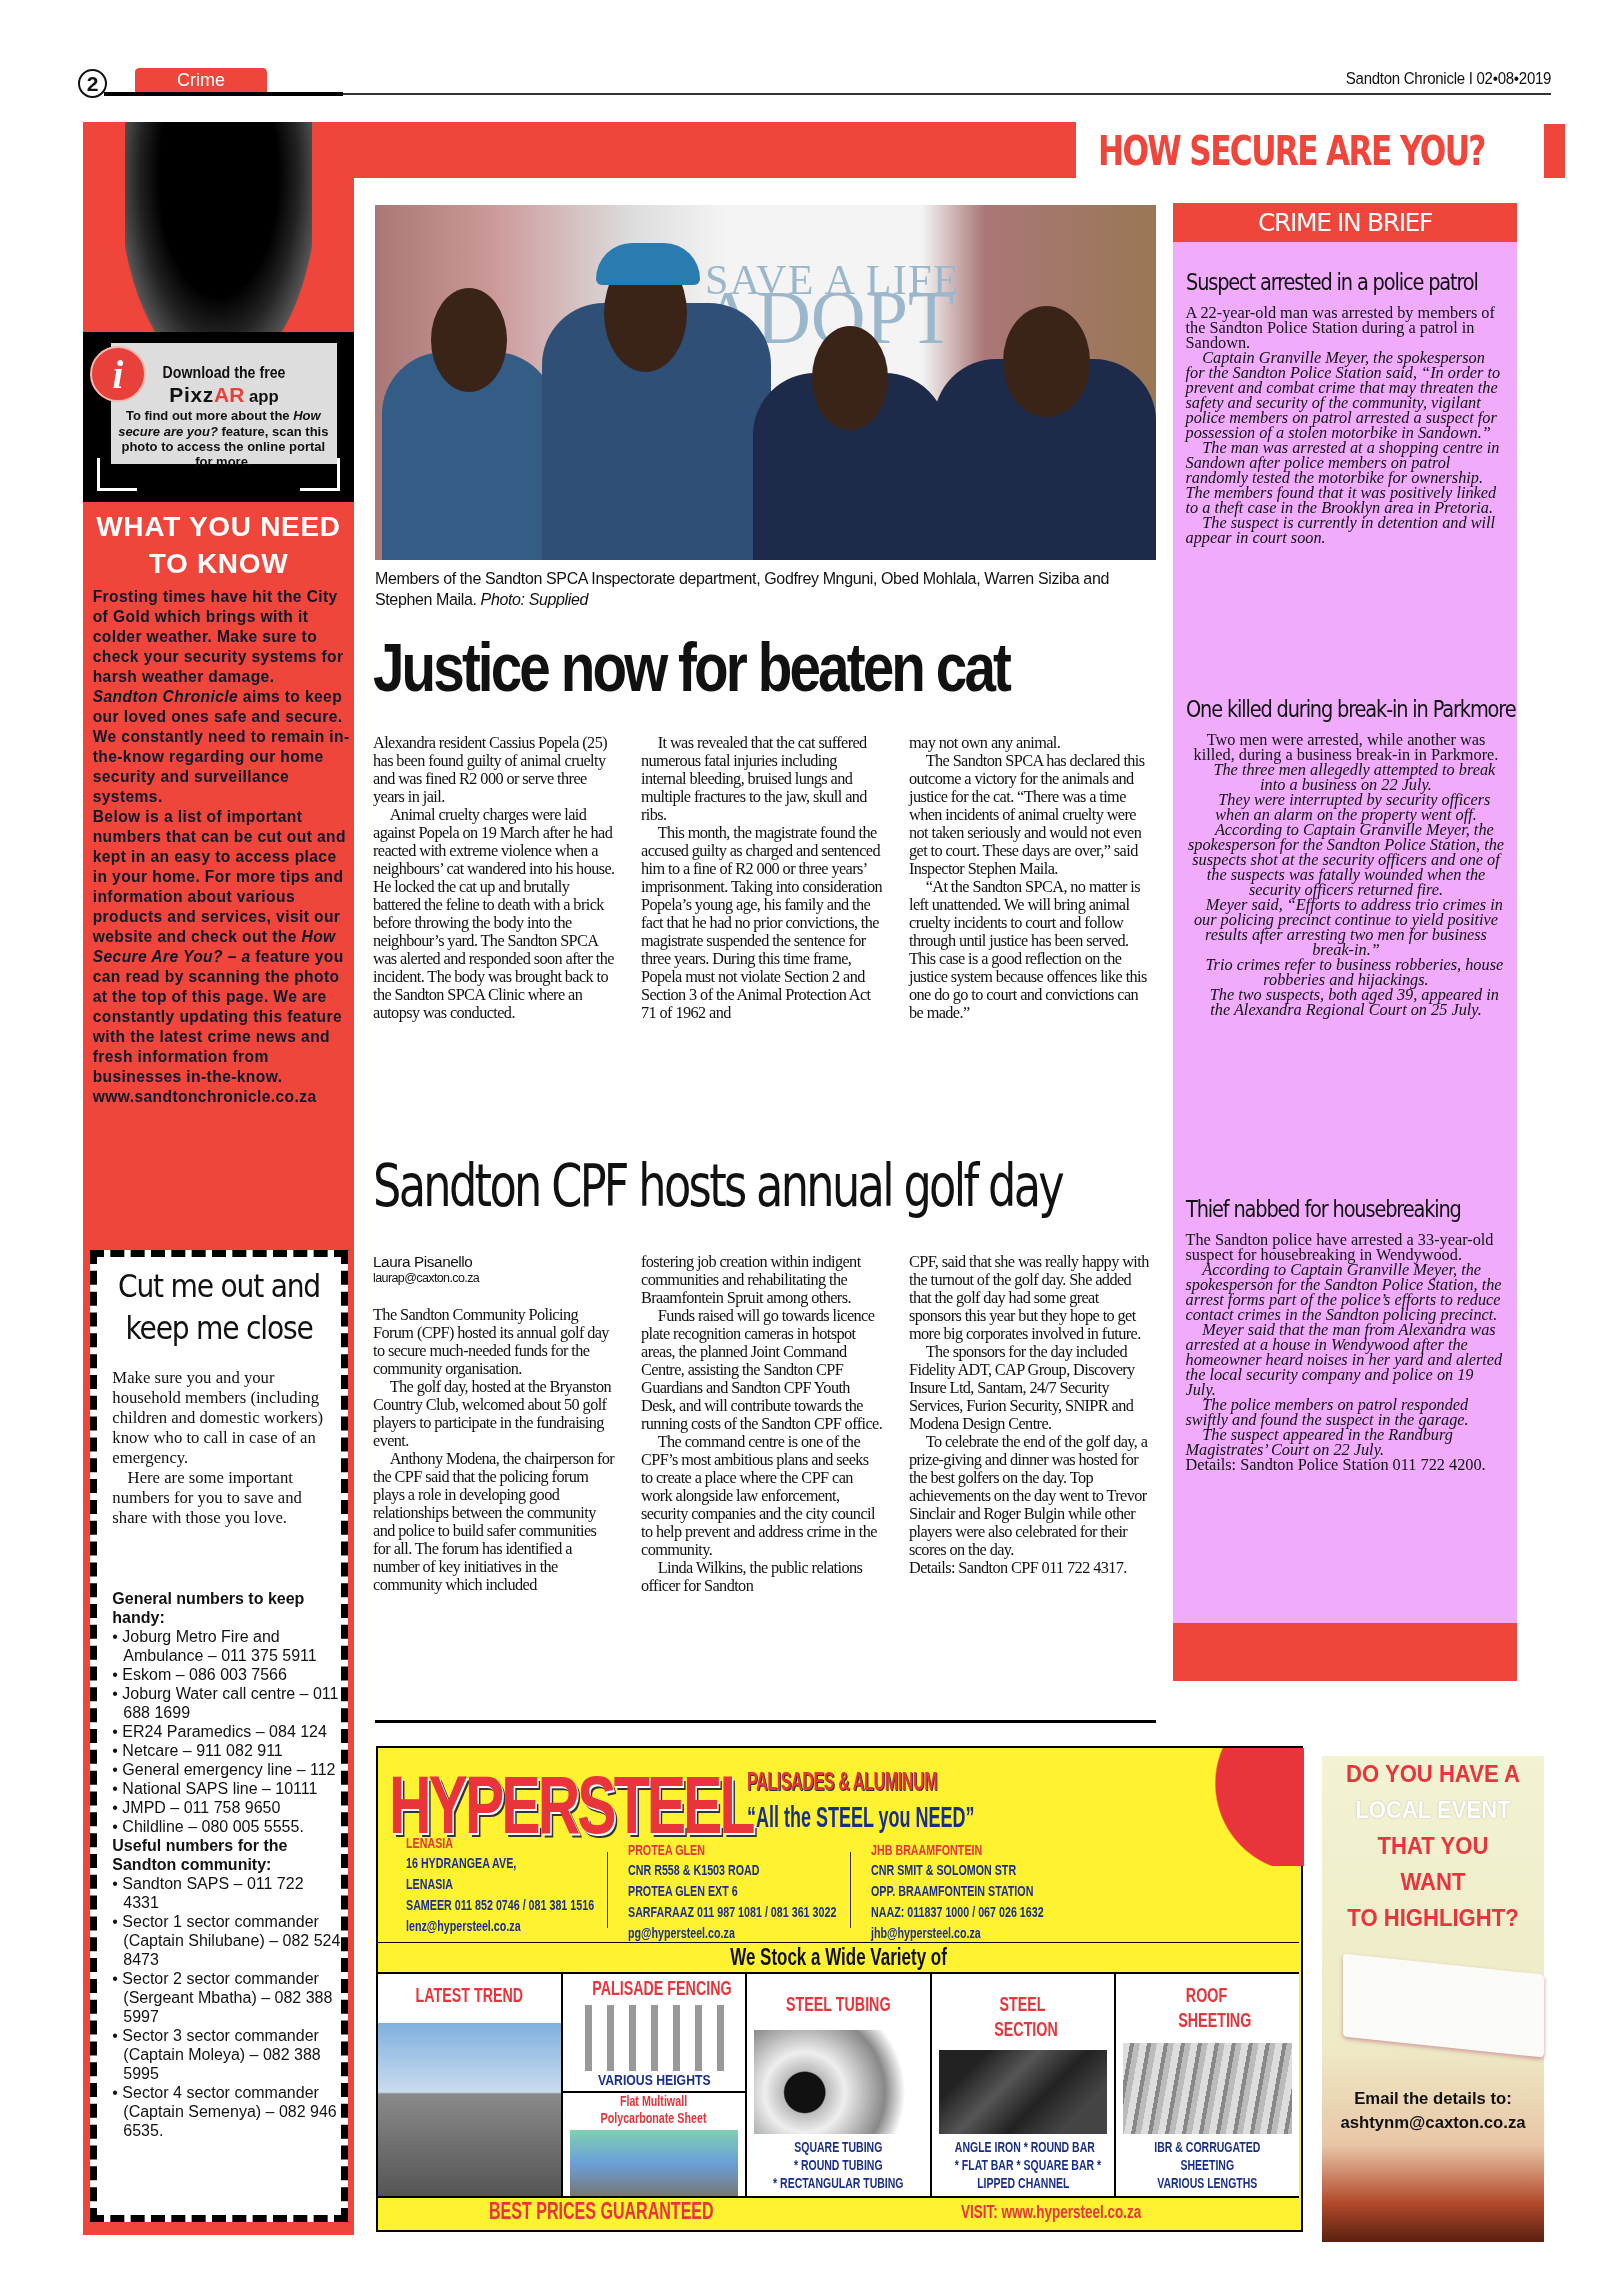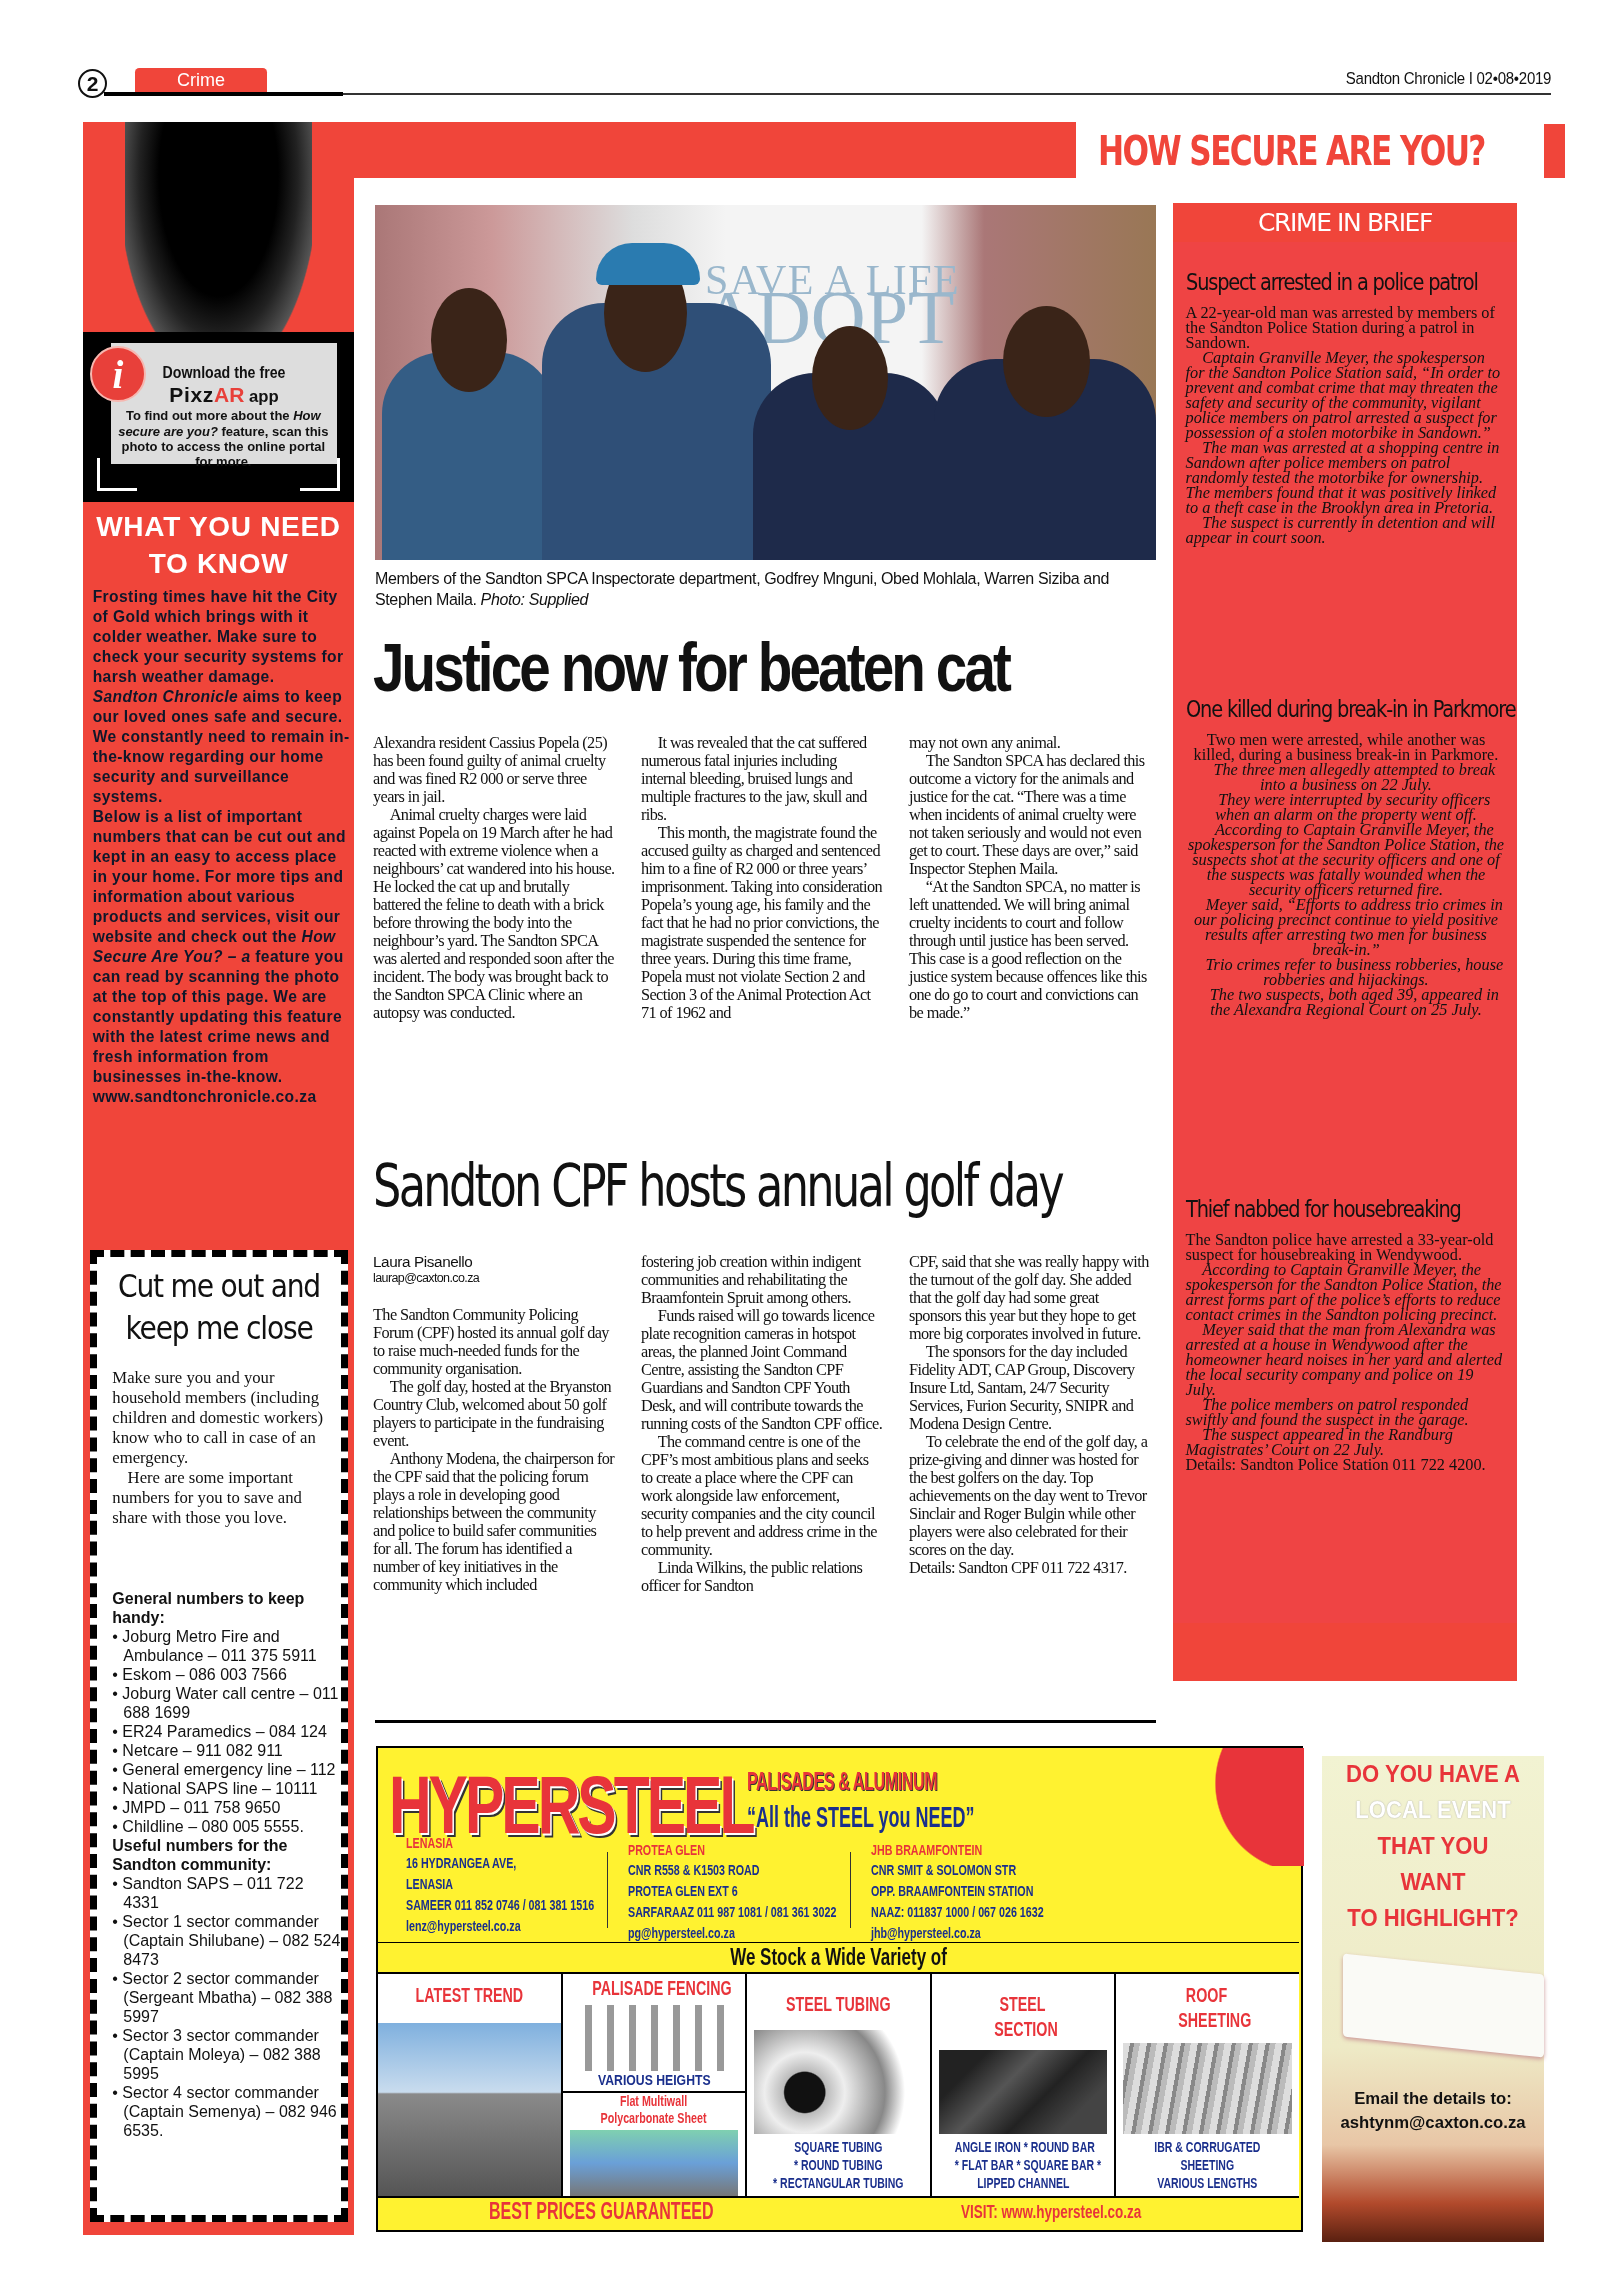--- a/index.html
+++ b/index.html
@@ -66,21 +66,21 @@
   #a2-cols { left: 373px; top: 1253px; width: 791px; }
   .byline-name { font: 15.3px "Liberation Sans", sans-serif; letter-spacing: -0.4px; }
   .byline-email { font: 12.5px "Liberation Sans", sans-serif; margin-bottom: 21px; }
   #article-rule { left: 375px; top: 1720px; width: 781px; height: 2.8px; background:#000; }
 
   
   #hsay-label { left: 1098px; top: 124px; width: 410px; color:#f0453a; font: bold 40px "DejaVu Sans", sans-serif; letter-spacing: -2.1px; transform: scaleX(0.78); transform-origin:left; white-space: nowrap; line-height: 54px; }
   #hsay-bar-r { left: 1544px; top: 124px; width: 21px; height: 54px; background:#f0453a; }
 
   
-  #cib { left: 1173px; top: 203px; width: 344px; height: 1477px; background: #ef4444; }
+  #cib { left: 1173px; top: 203px; width: 344px; height: 1477px; background: #f0abfc; }
   #cib-head { left: 0; top: 0; width: 344px; height: 39px; background:#f0453a; color:#fff; text-align:center; font: 25px "DejaVu Sans", sans-serif; letter-spacing: -1.4px; line-height: 40px; }
   #cib-foot { left: 0; top: 1420px; width: 344px; height: 58px; background:#f0453a; }
   .brief { position:absolute; left: 12.5px; width: 321px; }
   .brief h3 { font: 23.6px "DejaVu Sans", sans-serif; font-weight: normal; letter-spacing: -1.4px; transform: scaleX(0.82); transform-origin:left; white-space: nowrap; line-height: 30.5px; margin-bottom: 7px; }
   .brief .txt { font: 16.3px "Liberation Serif", serif; line-height: 15px; letter-spacing: 0px; }
   .brief .txt p.ind { text-indent: 16.7px; font-style: italic; }
 
   
   #ad { left: 376px; top: 1746px; width: 927px; height: 486px; background: #fff230; border: 2.8px solid #000; }
   #ad-logo { left: 11px; top: 9.7px; font: 900 82px "Liberation Sans", sans-serif; color: #e8343a; letter-spacing: -4.2px; transform: scaleX(0.72); transform-origin:left; text-shadow: 2.1px 2.1px 0 #fff, 4.2px 4.2px 0 #333; white-space: nowrap; }
@@ -218,21 +218,21 @@
     <p class="ind">The Sandton SPCA has declared this outcome a victory for the animals and justice for the cat. “There was a time when incidents of animal cruelty were not taken seriously and would not even get to court. These days are over,” said Inspector Stephen Maila.</p>
     <p class="ind">“At the Sandton SPCA, no matter is left unattended. We will bring animal cruelty incidents to court and follow through until justice has been served. This case is a good reflection on the justice system because offences like this one do go to court and convictions can be made.”</p>
   </div>
 </div>
 
 <div class="abs" id="headline2">Sandton CPF hosts annual golf day</div>
 <div class="abs article-cols" id="a2-cols">
   <div class="col">
     <div class="byline-name">Laura Pisanello</div>
     <div class="byline-email">laurap@caxton.co.za</div>
-    <p>The Sandton Community Policing Forum (CPF) hosted its annual golf day to raise much-needed funds for the community organisation.</p>
+    <p>The Sandton Community Policing Forum (CPF) hosted its annual golf day to secure much-needed funds for the community organisation.</p>
     <p class="ind">The golf day, hosted at the Bryanston Country Club, welcomed about 50 golf players to participate in the fundraising event.</p>
     <p class="ind">Anthony Modena, the chairperson for the CPF said that the policing forum plays a role in developing good relationships between the community and police to build safer communities for all. The forum has identified a number of key initiatives in the community which included</p>
   </div>
   <div class="col">
     <p>fostering job creation within indigent communities and rehabilitating the Braamfontein Spruit among others.</p>
     <p class="ind">Funds raised will go towards licence plate recognition cameras in hotspot areas, the planned Joint Command Centre, assisting the Sandton CPF Guardians and Sandton CPF Youth Desk, and will contribute towards the running costs of the Sandton CPF office.</p>
     <p class="ind">The command centre is one of the CPF’s most ambitious plans and seeks to create a place where the CPF can work alongside law enforcement, security companies and the city council to help prevent and address crime in the community.</p>
     <p class="ind">Linda Wilkins, the public relations officer for Sandton</p>
   </div>
   <div class="col">

